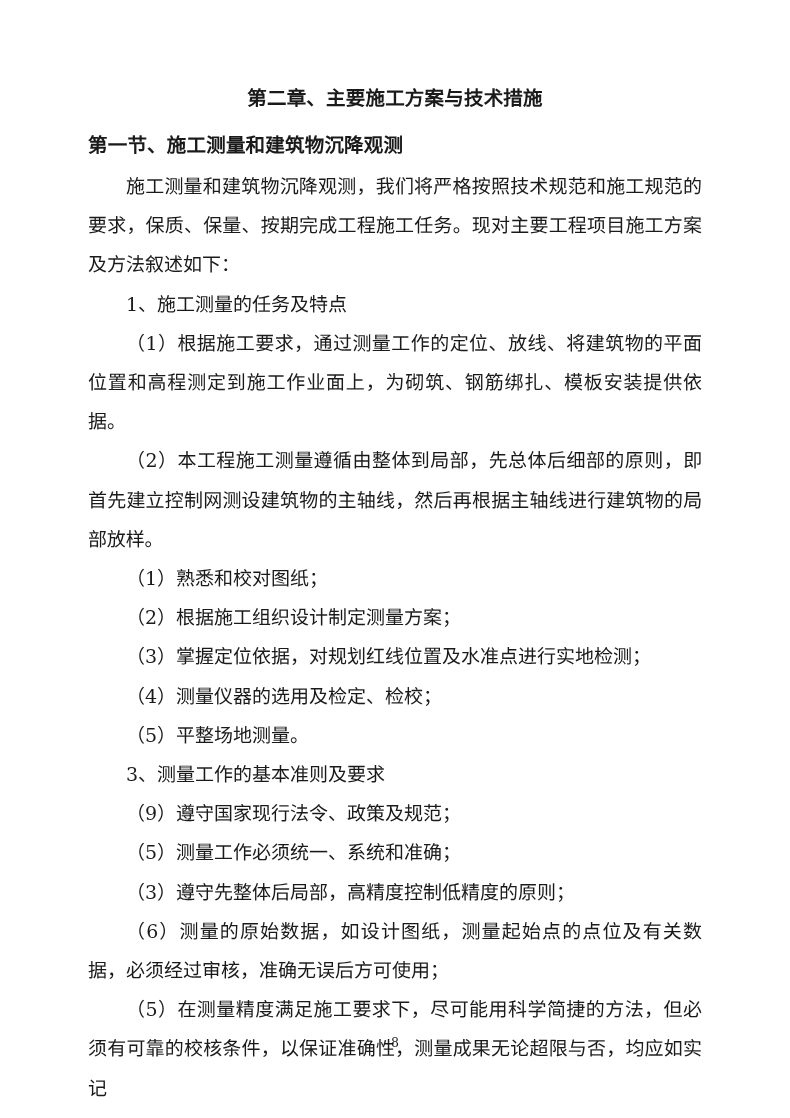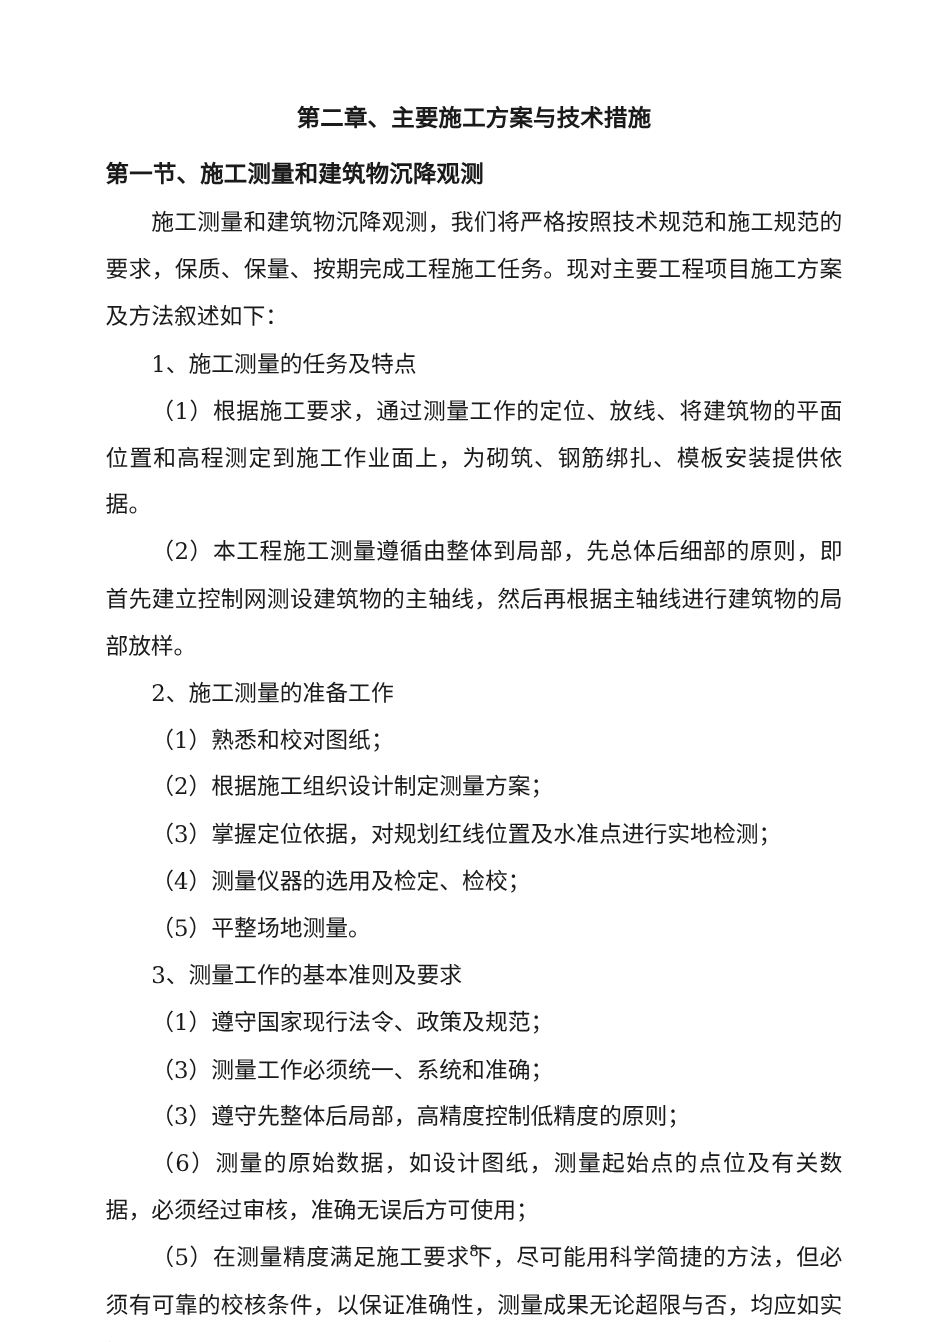--- a/index.html
+++ b/index.html
@@ -80,37 +80,36 @@
     <h2 class="section-heading">第一节、施工测量和建筑物沉降观测</h2>
 
     <p class="para">施工测量和建筑物沉降观测，我们将严格按照技术规范和施工规范的要求，保质、保量、按期完成工程施工任务。现对主要工程项目施工方案及方法叙述如下：</p>
 
     <p class="para">1、施工测量的任务及特点</p>
 
     <p class="para">（1）根据施工要求，通过测量工作的定位、放线、将建筑物的平面位置和高程测定到施工作业面上，为砌筑、钢筋绑扎、模板安装提供依据。</p>
 
     <p class="para tight">（2）本工程施工测量遵循由整体到局部，先总体后细部的原则，即首先建立控制网测设建筑物的主轴线，然后再根据主轴线进行建筑物的局部放样。</p>
 
-    <p class="para">2、施工测量的准备工作</p>
 
     <p class="para">（1）熟悉和校对图纸；</p>
 
     <p class="para">（2）根据施工组织设计制定测量方案；</p>
 
     <p class="para">（3）掌握定位依据，对规划红线位置及水准点进行实地检测；</p>
 
     <p class="para">（4）测量仪器的选用及检定、检校；</p>
 
     <p class="para">（5）平整场地测量。</p>
 
     <p class="para">3、测量工作的基本准则及要求</p>
 
-    <p class="para">（1）遵守国家现行法令、政策及规范；</p>
+    <p class="para">（9）遵守国家现行法令、政策及规范；</p>
 
-    <p class="para">（3）测量工作必须统一、系统和准确；</p>
+    <p class="para">（5）测量工作必须统一、系统和准确；</p>
 
     <p class="para">（3）遵守先整体后局部，高精度控制低精度的原则；</p>
 
     <p class="para">（6）测量的原始数据，如设计图纸，测量起始点的点位及有关数据，必须经过审核，准确无误后方可使用；</p>
 
     <p class="para">（5）在测量精度满足施工要求下，尽可能用科学简捷的方法，但必须有可靠的校核条件，以保证准确性，测量成果无论超限与否，均应如实记</p>
 
   </div>
 
   <div class="page-number">8</div>

